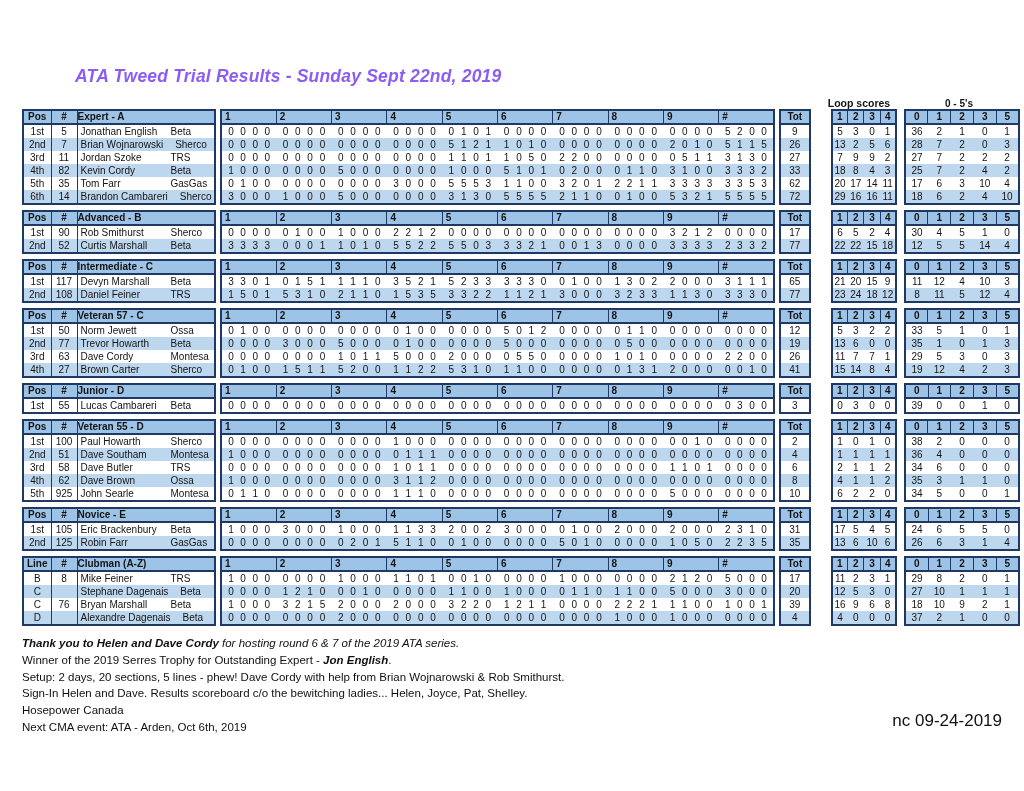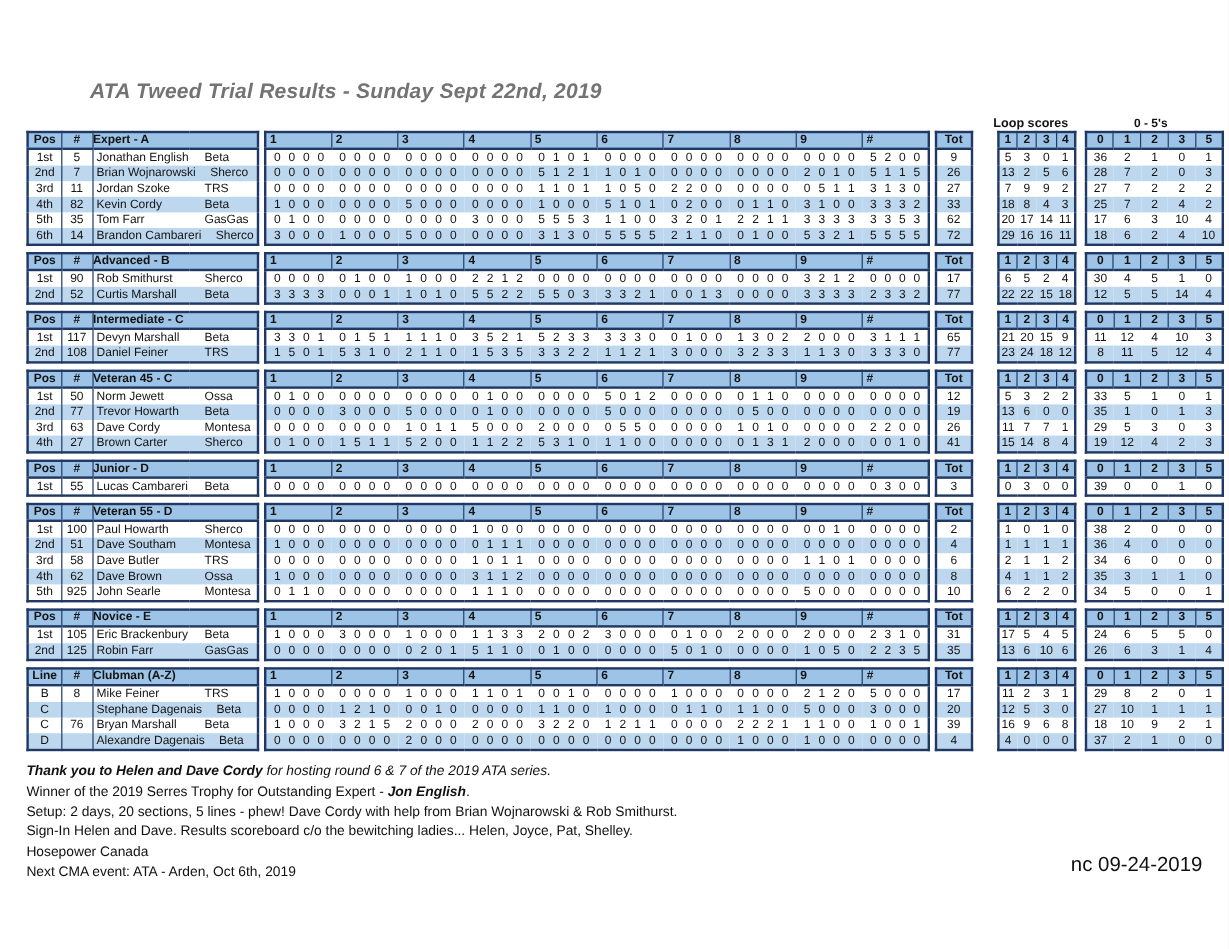--- a/index.html
+++ b/index.html
@@ -5,21 +5,21 @@
   * { box-sizing: border-box; }
   html,body { margin:0; padding:0; background:#e9e9e9; }
   .page {
     width:1024px; height:791px; background:#ffffff; position:relative;
     overflow:hidden; margin:0 auto;
     font-family:"Liberation Sans", sans-serif; color:#141414;
   }
   .content { position:absolute; left:22px; top:66px; width:998px; }
   .title {
     font-size:17.5px; font-weight:bold; font-style:italic;
-    margin:0 0 0 53px; letter-spacing:0.2px; color:#737373;
+    margin:0 0 0 53px; letter-spacing:0.2px; color:#8b5cf6;
   }
   .pretitles { display:flex; margin-top:9px; height:13px; align-items:flex-end; }
   .pt-sp1 { width:803px; }
   .pt-loop { width:68px; text-align:center; font-weight:bold; font-size:10.5px; white-space:nowrap; }
   .pt-sp2 { width:7px; }
   .pt-counts { width:118px; text-align:center; font-weight:bold; font-size:10px; }
 
   .block { display:flex; margin-bottom:5px; align-items:flex-start; }
   table { border-collapse:collapse; table-layout:fixed; }
   .tbl { border:2px solid #1F3864; }
@@ -1368,21 +1368,21 @@
             <colgroup>
               <col style="width: 28px;">
               <col style="width: 26px;">
               <col style="width: 81px;">
               <col style="width: 57px;">
             </colgroup>
             <thead>
               <tr>
                 <th class="c vr">Pos</th>
                 <th class="c vr">#</th>
-                <th class="l" colspan="2">Veteran 45 - C</th>
+                <th class="l" colspan="2">Veteran 57 - C</th>
               </tr>
             </thead>
             <tbody>
               <tr>
                 <td class="c vr">1st</td>
                 <td class="c vr">50</td>
                 <td colspan="2">
                   <div class="nb">
                     <span class="nm">Norm Jewett</span>
                     <span class="bk">Ossa</span>

